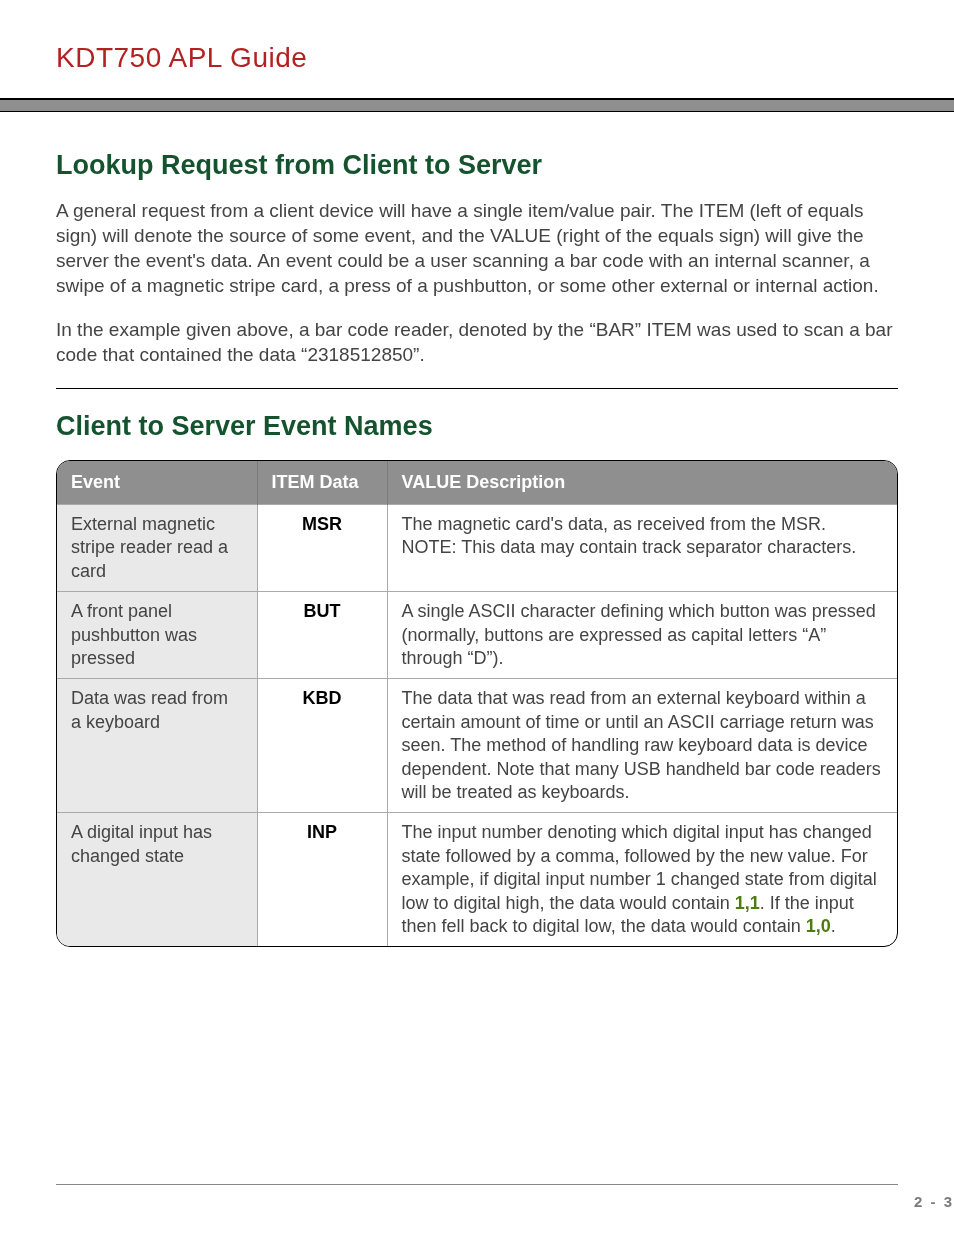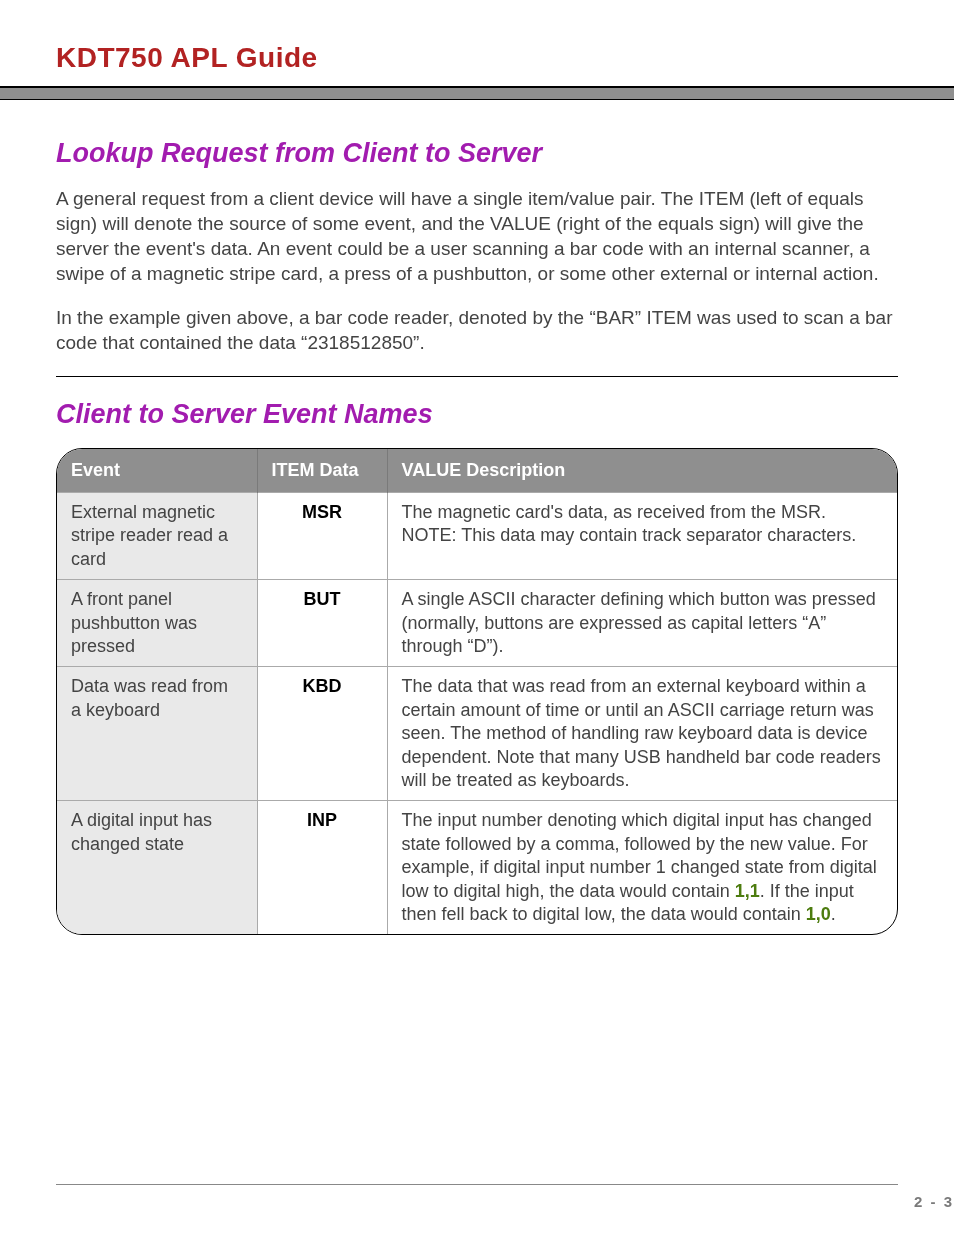--- a/index.html
+++ b/index.html
@@ -11,51 +11,50 @@
     position: relative;
     color: #3a3a3a;
     font-size: 19px;
     line-height: 1.3;
   }
   .page {
     padding: 40px 56px 0 56px;
   }
   .doc-title {
     color: #b22222;
-    font-weight: bold;
+    font-weight: normal;
     font-size: 28px;
-    margin-bottom: 10px;
+    margin-bottom: 22px;
     letter-spacing: 0.5px;
   }
   .gray-bar {
     height: 14px;
     background: #8f8f8f;
     border-top: 2px solid #000;
     border-bottom: 1px solid #000;
     margin: 0 -56px 36px -56px;
   }
   h2.section {
     font-size: 27px;
     font-weight: bold;
-    color: #a21caf;
+    color: #14532d;
     margin-bottom: 16px;
-    font-style: italic;
   }
   p.body {
     margin-bottom: 20px;
     color: #444;
   }
   .thin-rule {
     border: none;
     border-top: 1.5px solid #000;
     margin: 18px 0 20px 0;
   }
   .table-wrap {
     border: 1.5px solid #000;
-    border-radius: 26px;
+    border-radius: 14px;
     overflow: hidden;
     margin-top: 14px;
   }
   table {
     width: 100%;
     border-collapse: collapse;
     font-size: 18px;
   }
   thead th {
     background: #8f8f8f;

